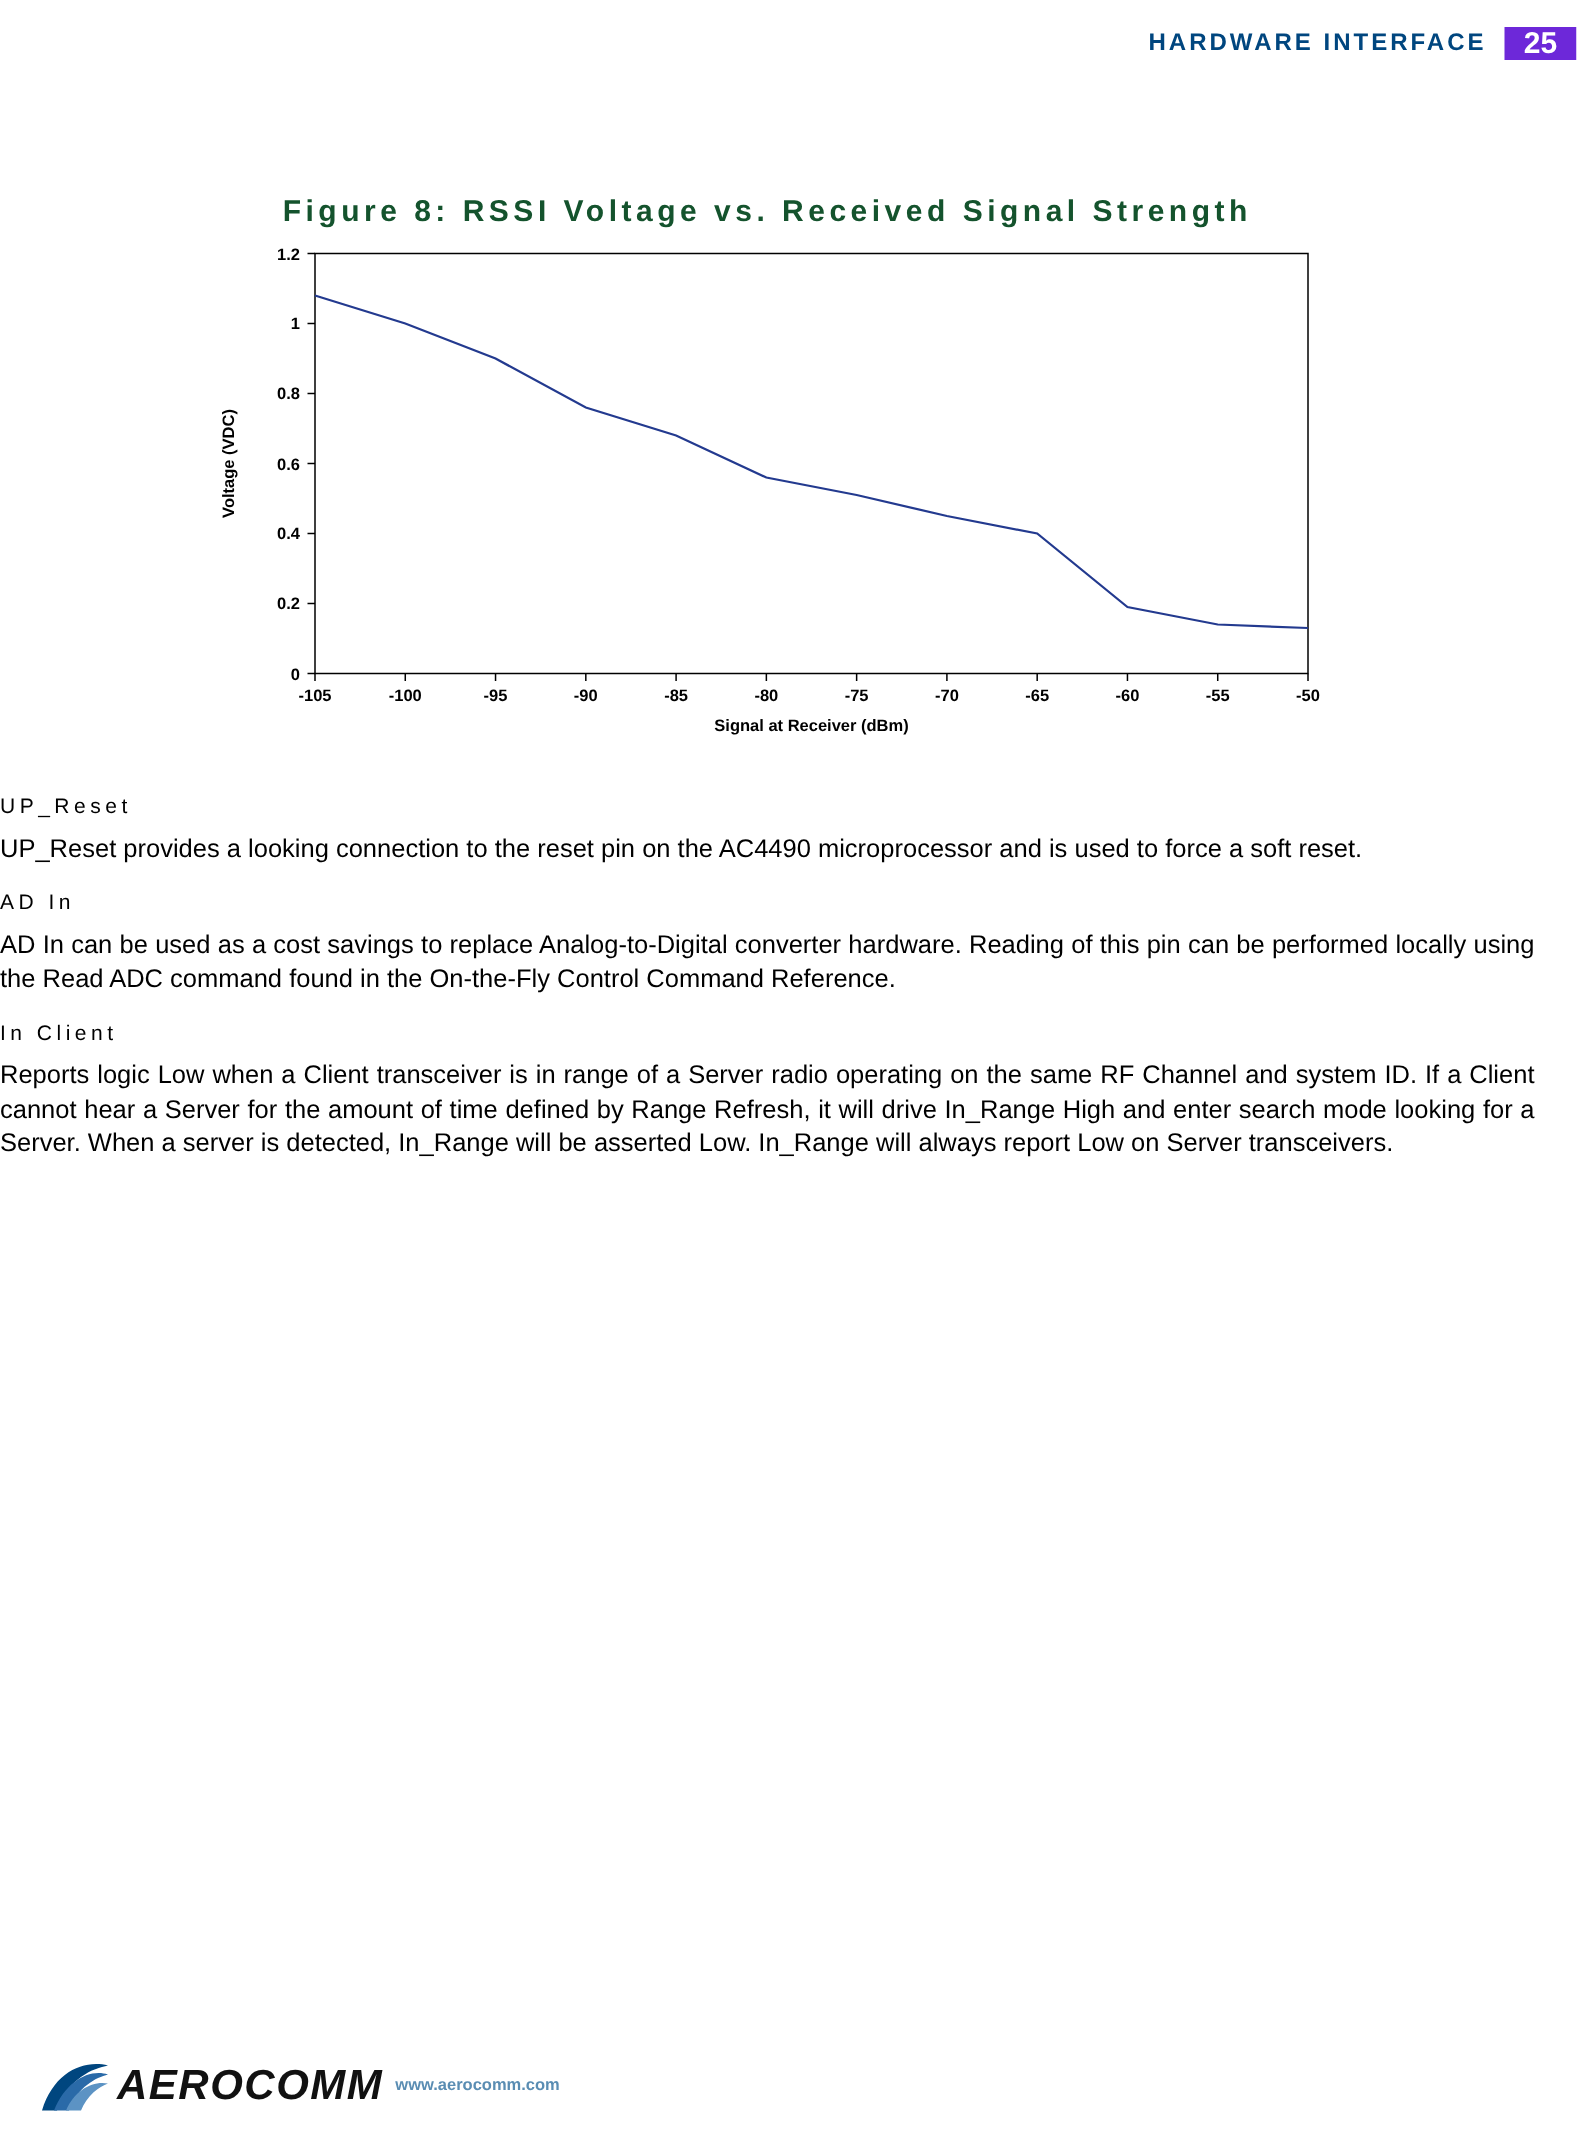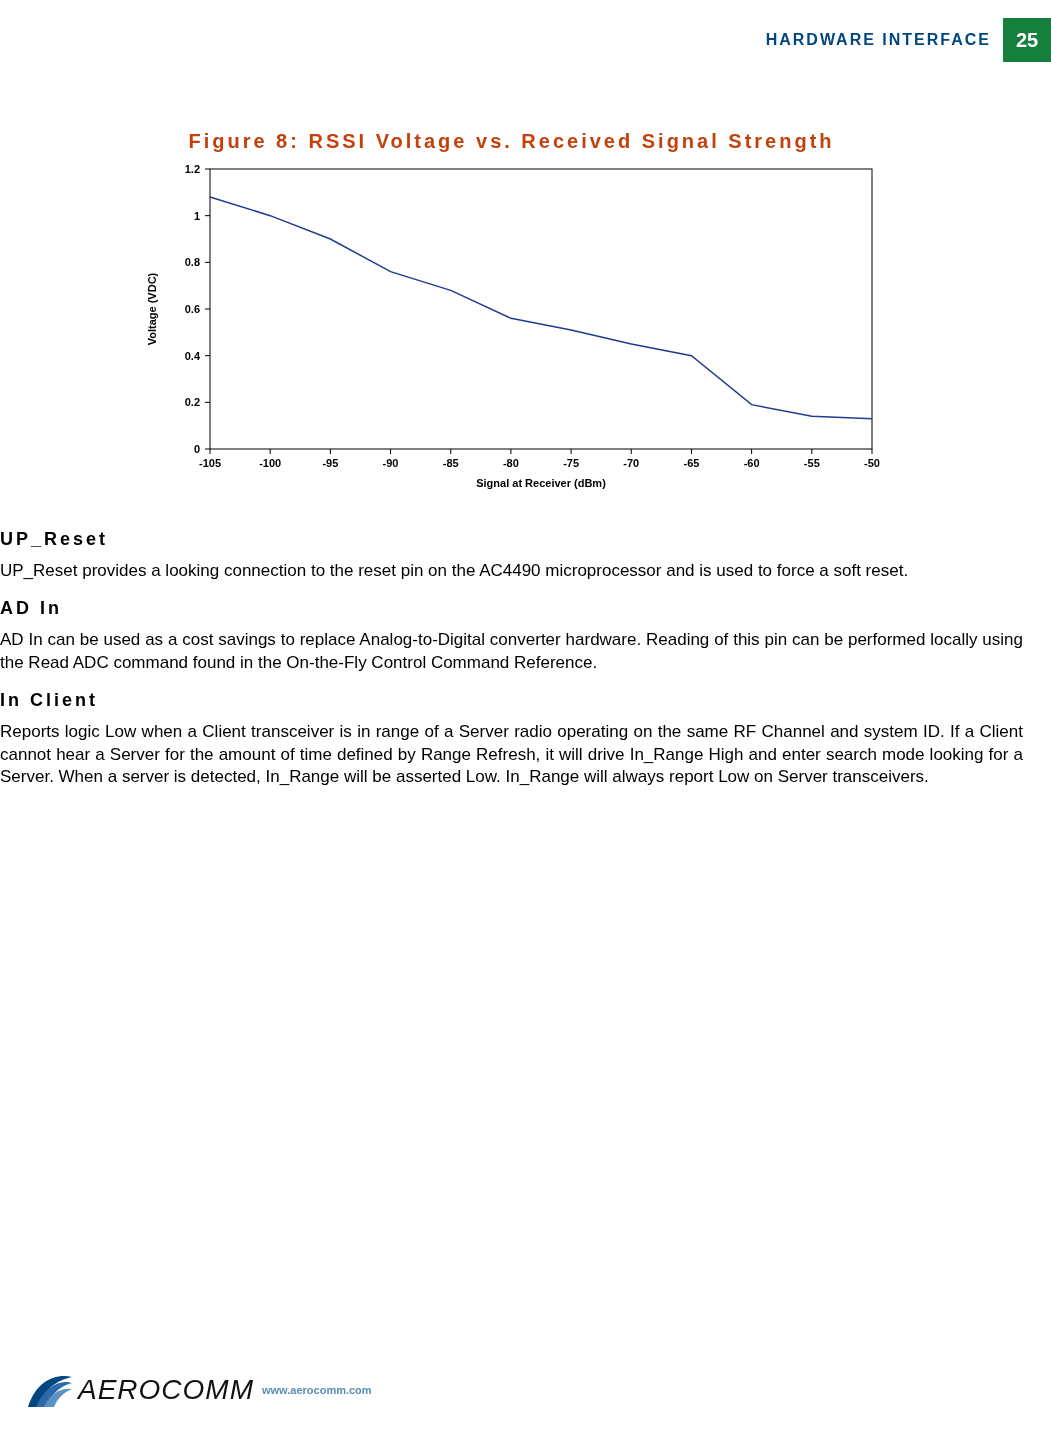--- a/index.html
+++ b/index.html
@@ -1,30 +1,30 @@
 <!DOCTYPE html>
 <html><head>
 <meta charset="utf-8">
 <style>
   html,body{margin:0;padding:0;background:#fff;font-family:Arial,Helvetica,sans-serif;color:#000}
   .page{width:1051px;height:1433px;position:relative;box-sizing:border-box;padding:12px}
   .header{position:absolute;top:18px;right:0;display:flex;align-items:center}
   .header-title{color:#00467f;font-weight:bold;letter-spacing:2px;font-size:16px;margin-right:12px}
-  .page-badge{width:48px;height:44px;background:#15803d;color:#fff;display:flex;align-items:center;justify-content:center;font-size:20px;font-weight:bold}
+  .page-badge{width:48px;height:22px;background:#6d28d9;color:#fff;display:flex;align-items:center;justify-content:center;font-size:20px;font-weight:bold}
   .content{position:absolute;top:130px;left:0;right:28px}
-  .fig-title{font-family:Arial;font-weight:bold;letter-spacing:3px;font-size:20px;text-align:center;margin:0 0 6px 0;color:#c2410c}
+  .fig-title{font-family:Arial;font-weight:bold;letter-spacing:3px;font-size:20px;text-align:center;margin:0 0 6px 0;color:#14532d}
   .chart-wrap{position:relative;width:760px;height:340px;margin:0 auto 30px auto}
   svg{display:block;margin:0 auto}
   .sec{margin-top:16px}
-  .sec h3{font-weight:bold;letter-spacing:3px;font-size:18px;margin:0 0 10px 0}
+  .sec h3{font-weight:normal;letter-spacing:3px;font-size:14px;margin:0 0 10px 0}
   .sec p{font-size:17px;line-height:1.32;text-align:justify;margin:0}
   .footer{position:absolute;bottom:24px;left:26px;display:flex;align-items:center}
   .logo{display:flex;align-items:center}
   .logo-swirl{width:48px;height:38px;margin-right:4px}
-  .logo-text{font-weight:400;font-style:italic;font-size:28px;letter-spacing:1px;color:#111}
+  .logo-text{font-weight:700;font-style:italic;font-size:28px;letter-spacing:1px;color:#111}
   .footer-url{color:#5a8db3;font-size:11px;margin-left:8px;font-weight:bold}
 </style>
 </head>
 <body>
 
 <div class="page">
   <div class="header">
     <span class="header-title">HARDWARE INTERFACE</span>
     <span class="page-badge">25</span>
   </div>

